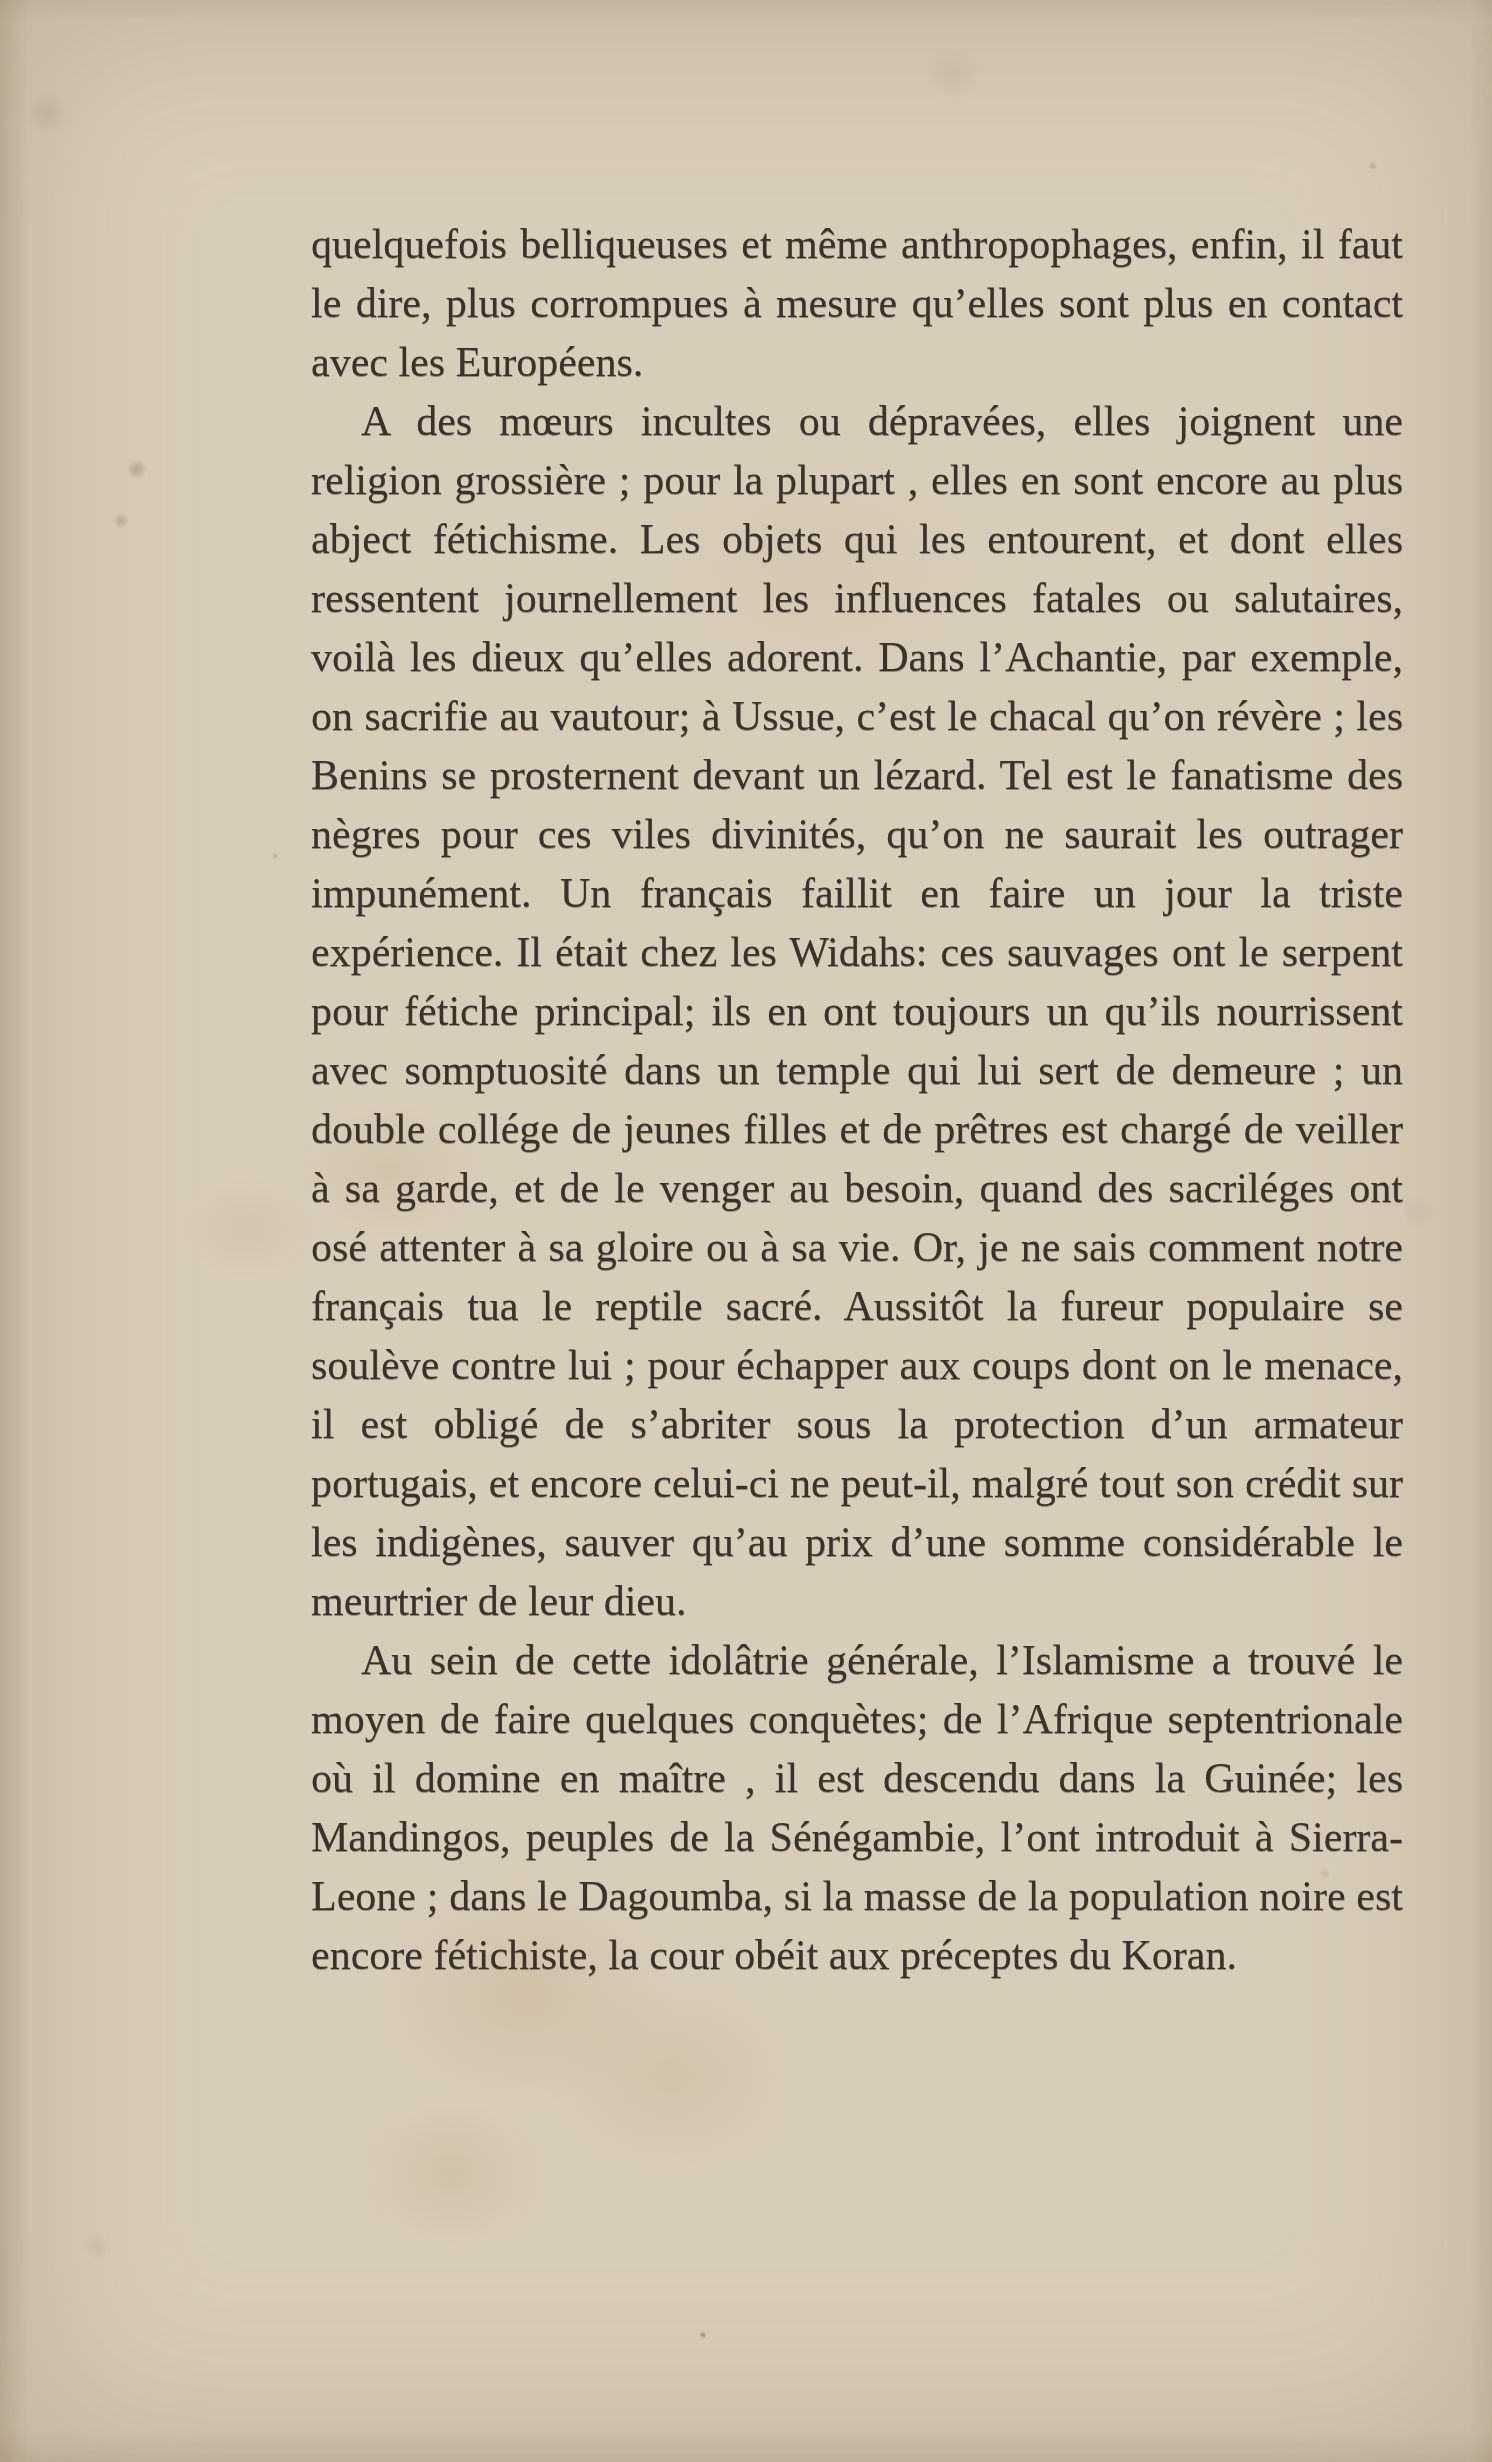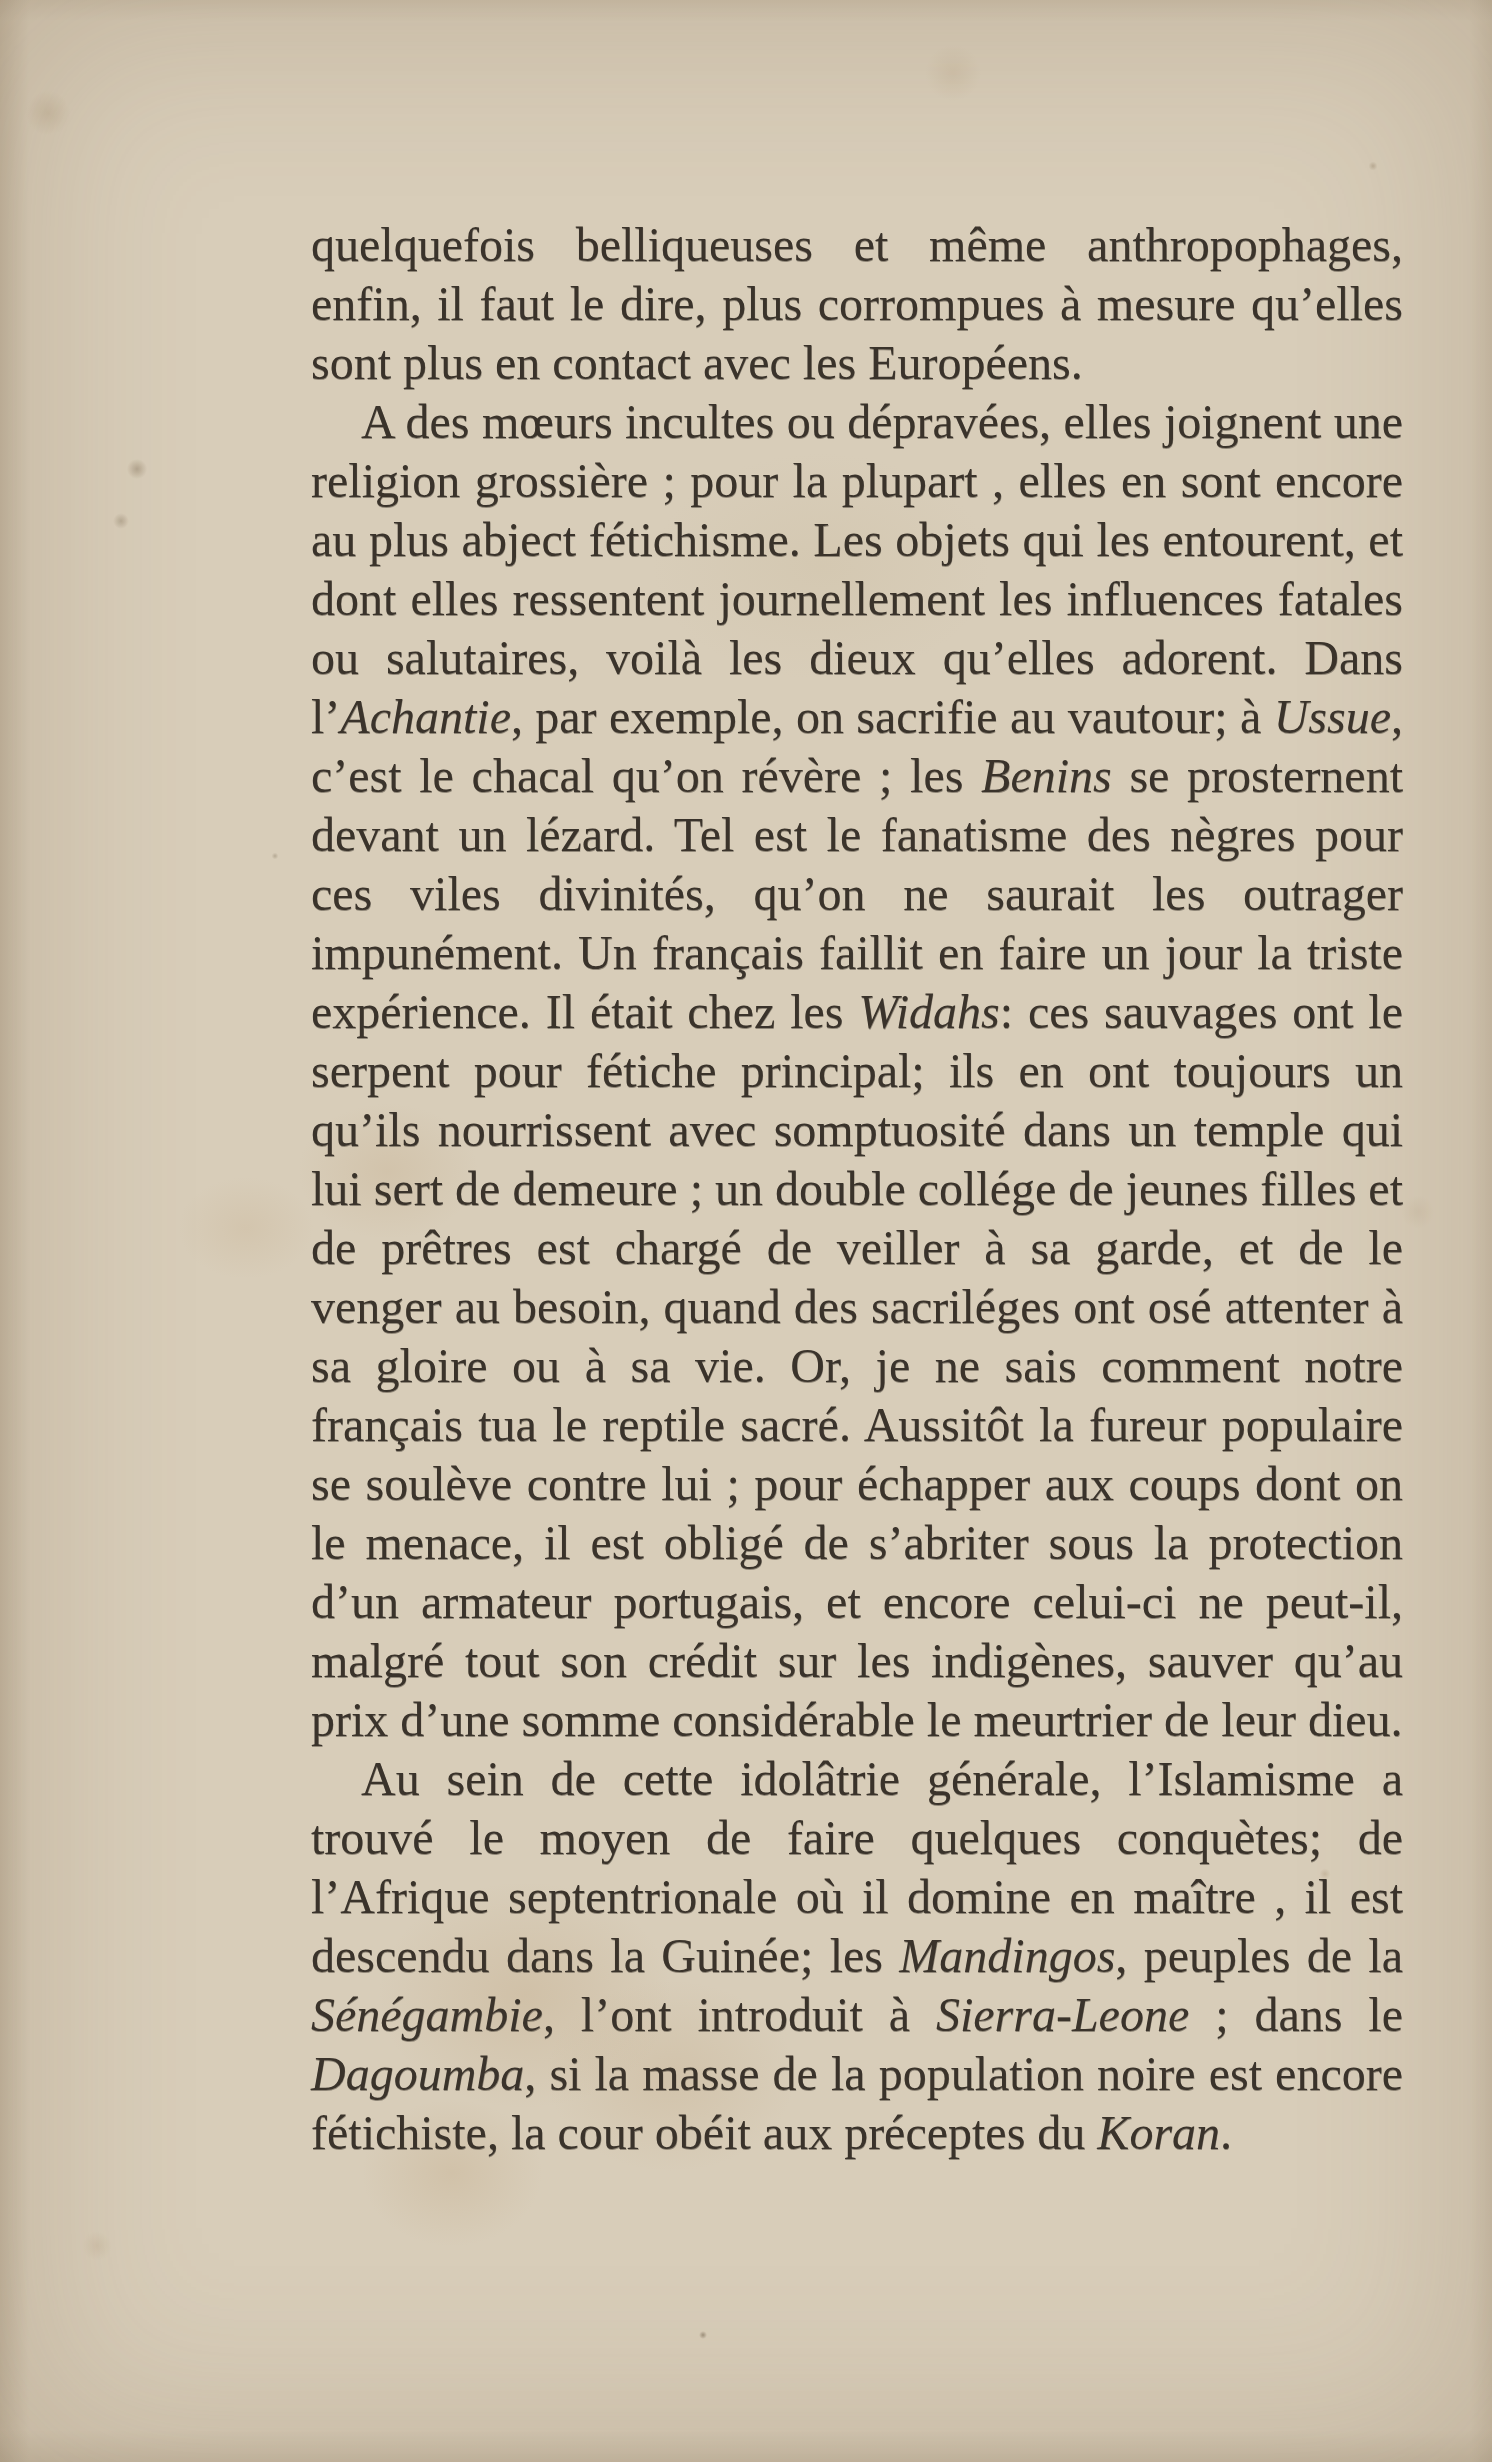--- a/index.html
+++ b/index.html
@@ -48,34 +48,33 @@
     font-size: 40px;
     letter-spacing: 1.6px;
     color: #3a332b;
     text-shadow: 0 0 0.8px rgba(58,51,43,0.65);
   }
   .text-block {
     position: absolute;
     top: 215px;
     left: 311px;
     width: 1092px;
-    font-size: 48px;
+    font-size: 42px;
     line-height: 59px;
     color: #3a332b;
     text-shadow: 0.3px 0.6px 0.6px rgba(58,51,43,0.45);
   }
   p.para {
     margin: 0;
     text-align: justify;
   }
   p.para.indent {
     text-indent: 50px;
   }
   .italic {
-    font-style: italic;
   }
 </style>
 </head>
 <body>
 
 <div class="page">
   <div class="text-block" id="text-block">
       <p class="para"><span class="">quelquefois belliqueuses et même anthropophages, enfin, il faut le dire, plus corrompues à mesure qu’elles sont plus en contact avec les Européens.</span></p>
       <p class="para indent"><span class="">A des mœurs incultes ou dépravées, elles joignent une religion grossière ; pour la plupart , elles en sont encore au plus abject fétichisme. Les objets qui les entourent, et dont elles ressentent journellement les influences fatales ou salutaires, voilà les dieux qu’elles adorent. Dans l’</span><span class="italic">Achantie</span><span class="">, par exemple, on sacrifie au vautour; à </span><span class="italic">Ussue</span><span class="">, c’est le chacal qu’on révère ; les </span><span class="italic">Benins</span><span class=""> se prosternent devant un lézard. Tel est le fanatisme des nègres pour ces viles divinités, qu’on ne saurait les outrager impunément. Un français faillit en faire un jour la triste expérience. Il était chez les </span><span class="italic">Widahs</span><span class="">: ces sauvages ont le serpent pour fétiche principal; ils en ont toujours un qu’ils nourrissent avec somptuosité dans un temple qui lui sert de demeure ; un double collége de jeunes filles et de prêtres est chargé de veiller à sa garde, et de le venger au besoin, quand des sacriléges ont osé attenter à sa gloire ou à sa vie. Or, je ne sais comment notre français tua le reptile sacré. Aussitôt la fureur populaire se soulève contre lui ; pour échapper aux coups dont on le menace, il est obligé de s’abriter sous la protection d’un armateur portugais, et encore celui-ci ne peut-il, malgré tout son crédit sur les indigènes, sauver qu’au prix d’une somme considérable le meurtrier de leur dieu.</span></p>
       <p class="para indent"><span class="">Au sein de cette idolâtrie générale, l’Islamisme a trouvé le moyen de faire quelques conquètes; de l’Afrique septentrionale où il domine en maître , il est descendu dans la Guinée; les </span><span class="italic">Mandingos</span><span class="">, peuples de la </span><span class="italic">Sénégambie</span><span class="">, l’ont introduit à </span><span class="italic">Sierra-Leone</span><span class=""> ; dans le </span><span class="italic">Dagoumba</span><span class="">, si la masse de la population noire est encore fétichiste, la cour obéit aux préceptes du </span><span class="italic">Koran</span><span class="">.</span></p>

